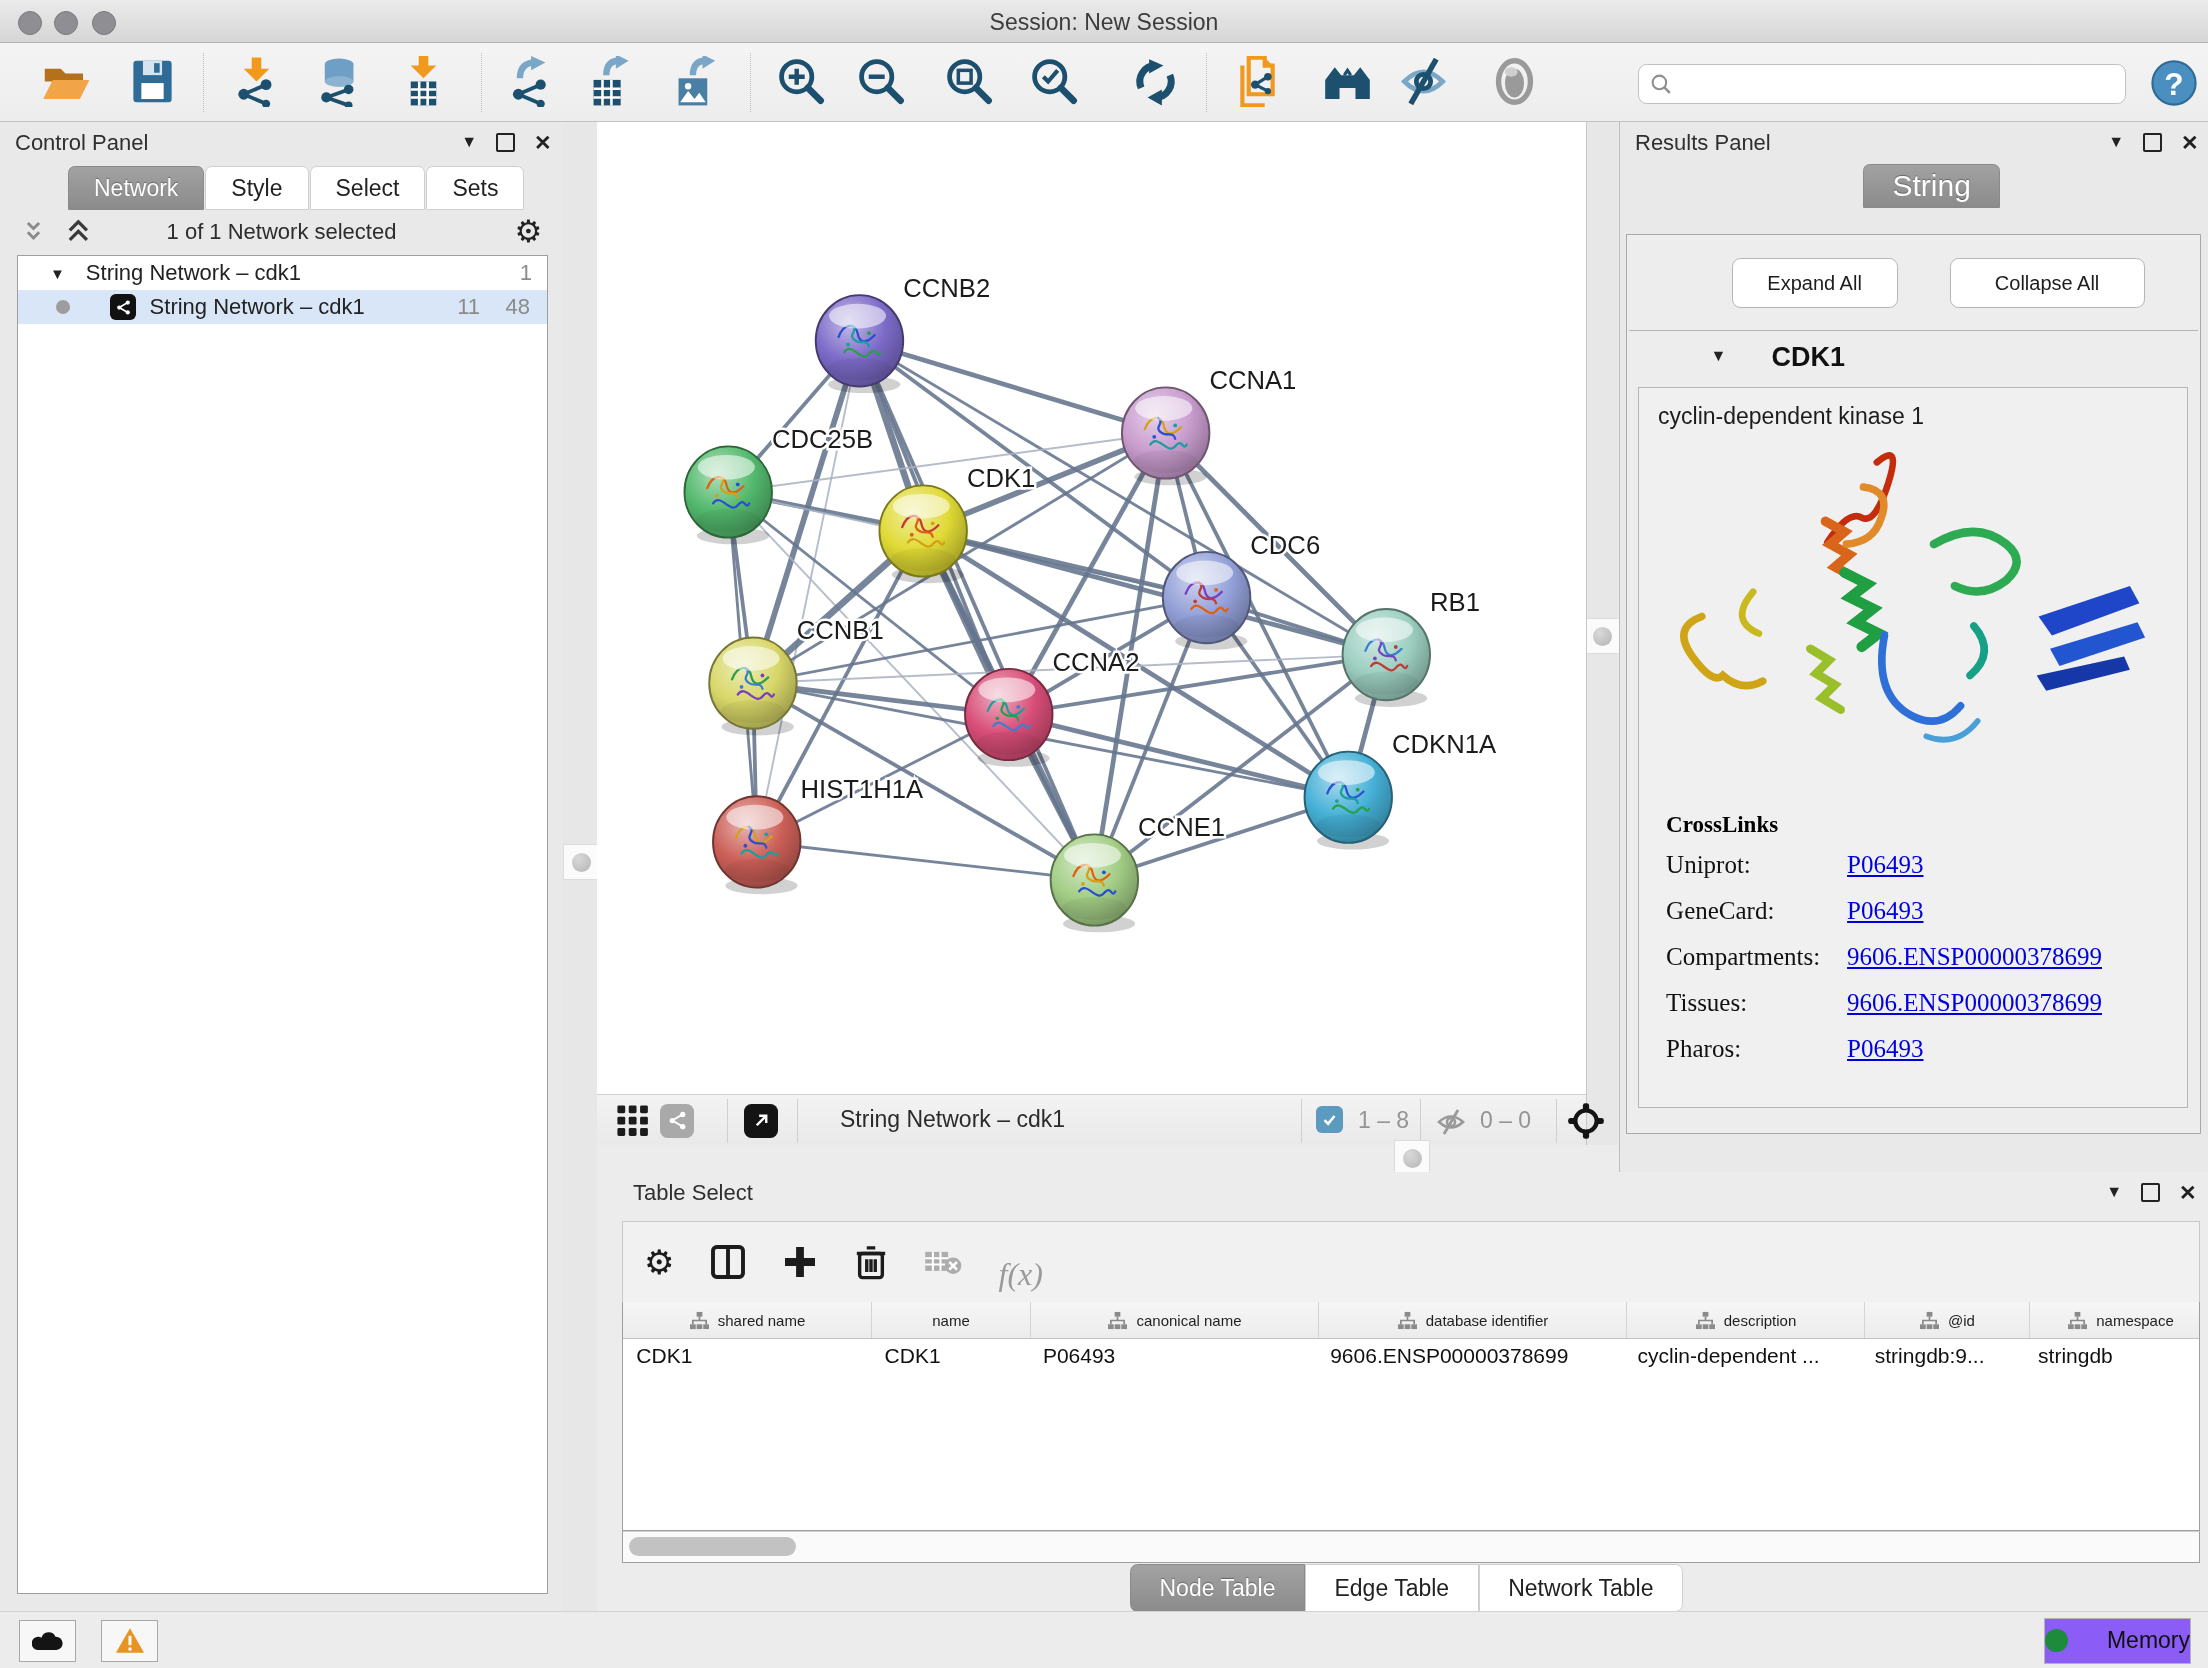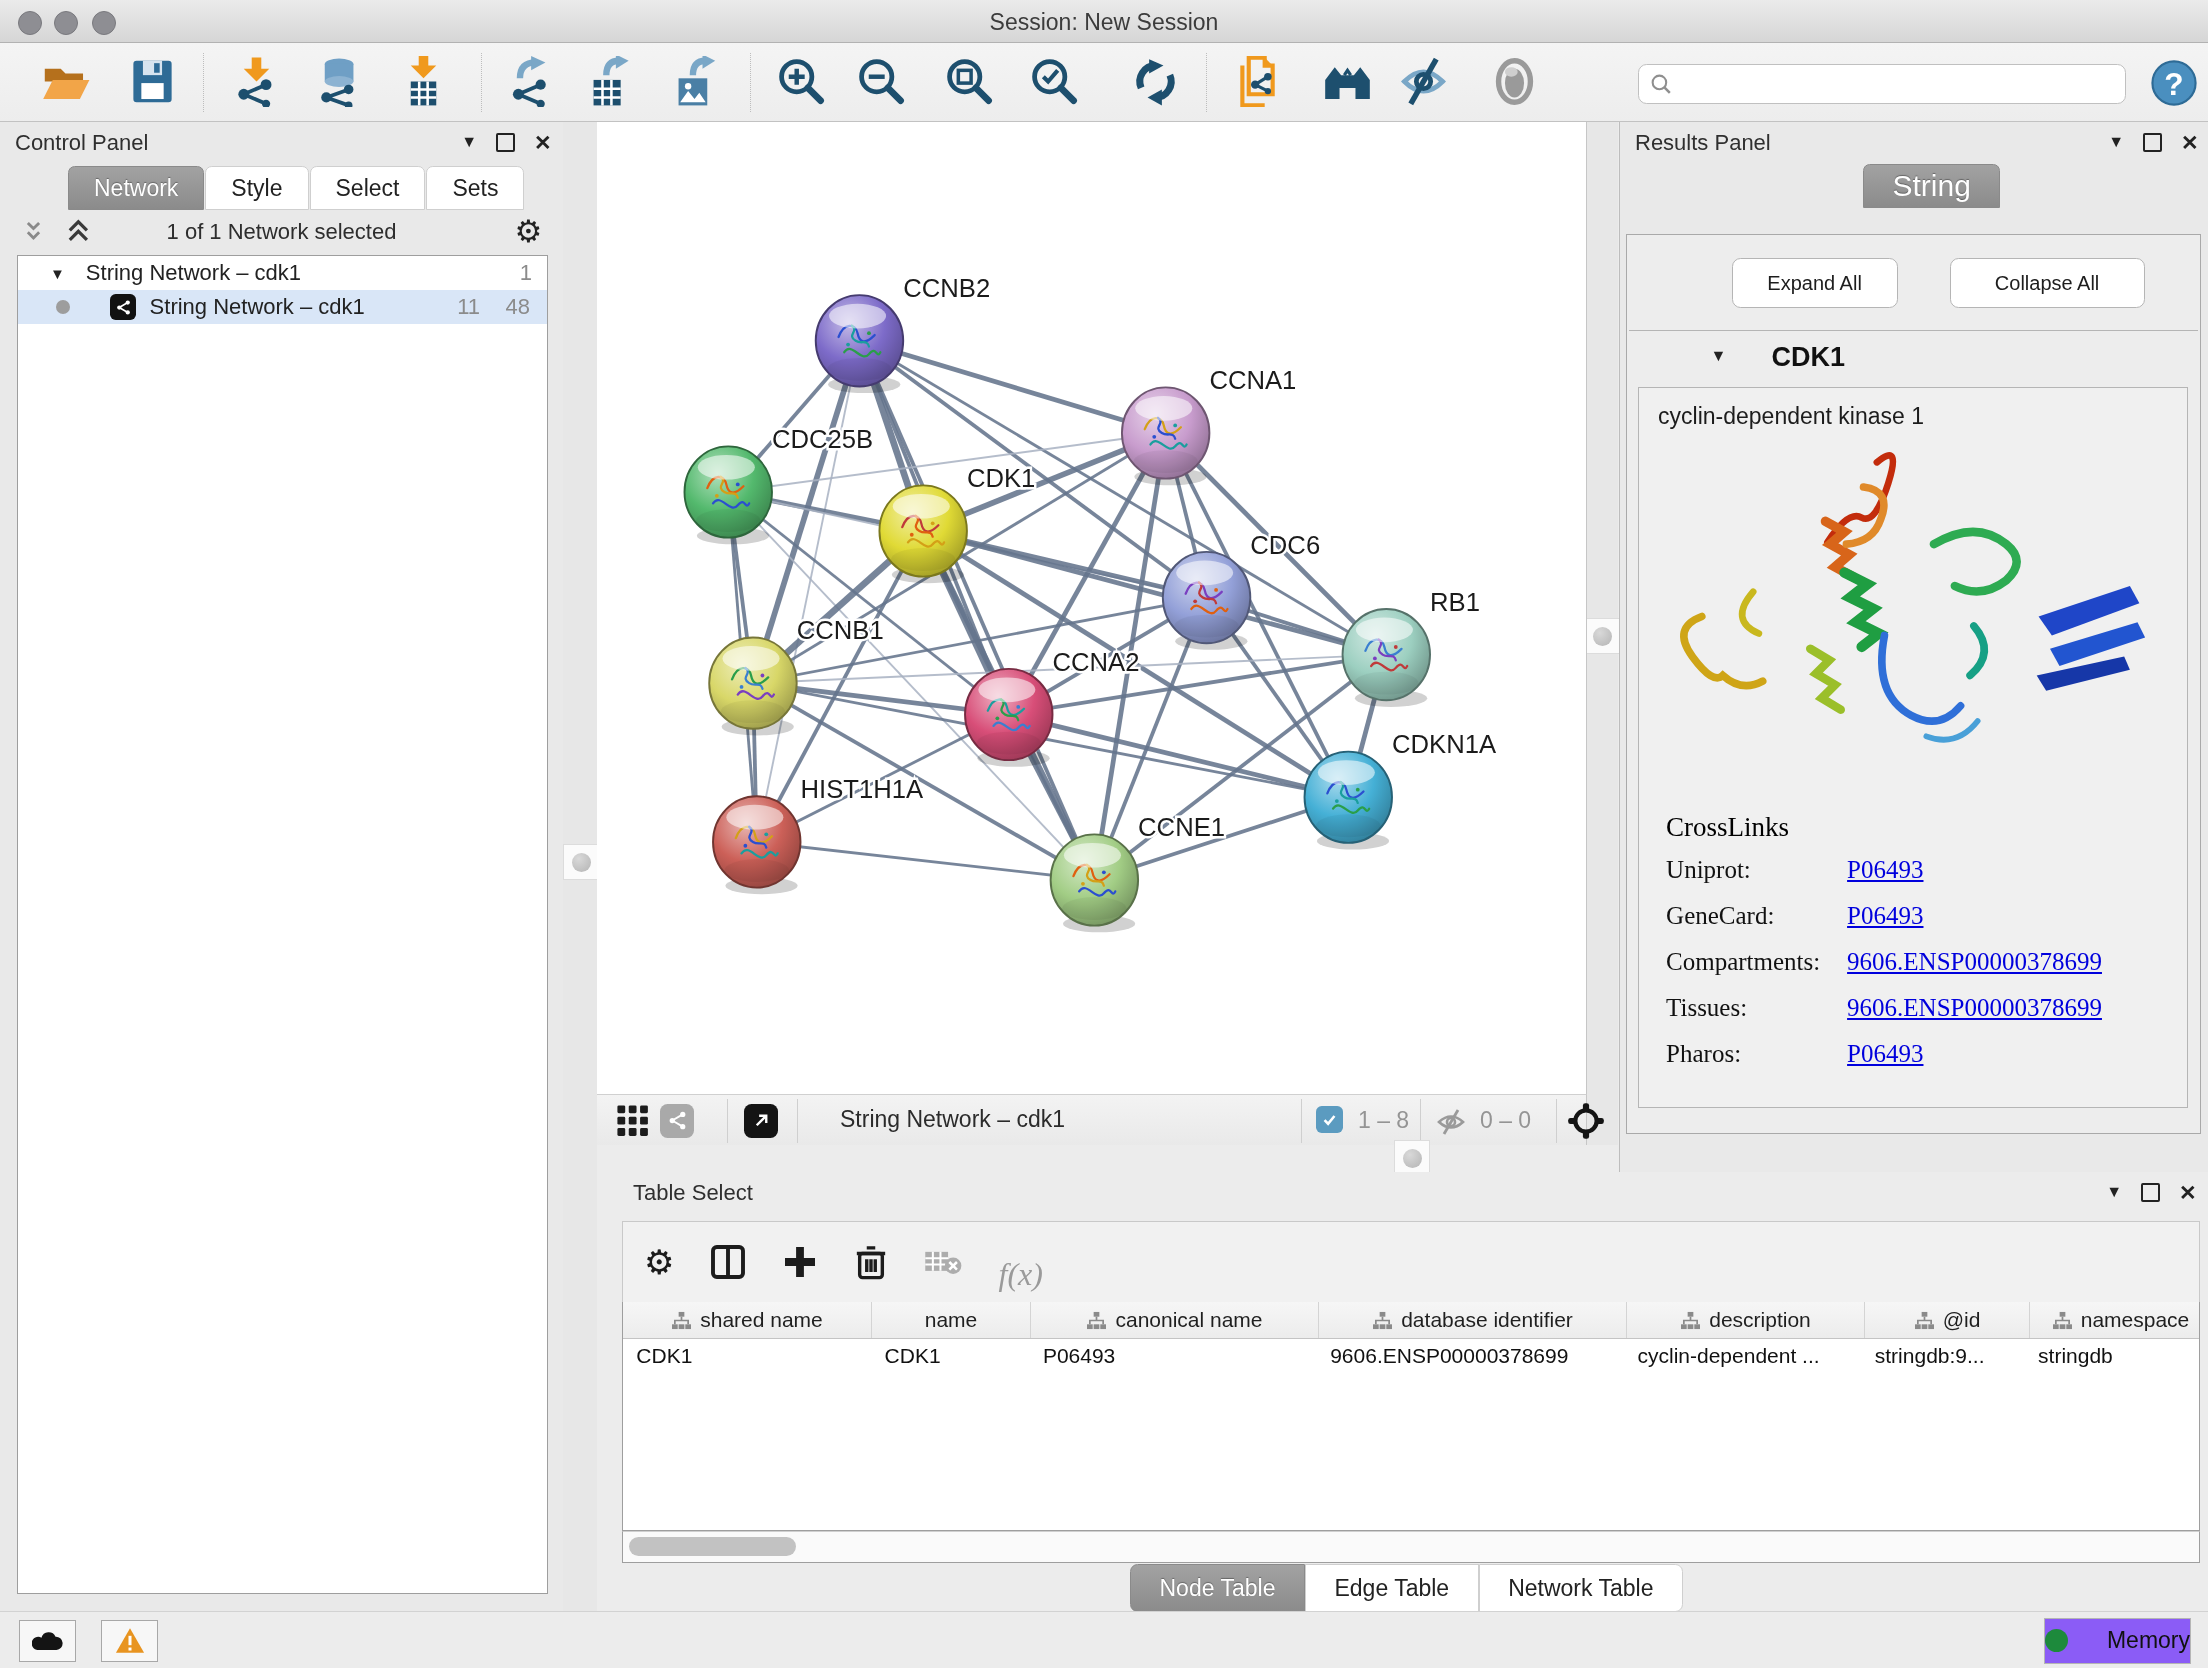--- a/index.html
+++ b/index.html
@@ -61,31 +61,31 @@
   .rp-tab{position:absolute;left:243px;top:42px;height:42px;line-height:42px;padding:0 28.5px;font-size:30px;border-radius:6.7px 6.7px 0 0;}
   .rp-box{position:absolute;left:5.7px;top:112px;width:573px;bottom:38px;background:#ededed;border:1px solid #a9a9a9;}
   .rp-expbar{position:absolute;left:1.9px;top:1.9px;right:1.9px;height:93px;border-bottom:1px solid #b5b5b5;}
   .rp-btn{position:absolute;top:21px;height:48px;line-height:48px;background:#fff;border:1px solid #b5b5b5;border-radius:8.6px;
     font-size:20px;padding:0 27px;color:#1d1d1d;text-align:center;}
   .rp-entryhead{position:absolute;left:1.9px;top:97px;right:1.9px;height:53px;}
   .rp-entryname{font-size:27px;font-weight:bold;color:#111;}
   .rp-inner{position:absolute;left:11.4px;top:152px;right:11.4px;bottom:25px;background:#f0f0f0;border:1px solid #b5b5b5;overflow:hidden;}
   .rp-desc{font-size:23px;color:#1c1c1c;padding:15px 0 0 19px;}
   .crosslinks{font-family:"Liberation Serif",serif;padding-left:27px;}
-  .cl-title{font-size:27px;font-weight:normal;color:#000;margin:7.6px 0 13.3px 0;}
+  .cl-title{font-size:23px;font-weight:bold;color:#000;margin:7.6px 0 13.3px 0;}
   .cl-row{display:flex;margin-bottom:18px;}
   .cl-label{width:181px;font-size:25px;color:#111;}
   .cl-val{font-size:25px;color:#0000dd;text-decoration:underline;}
   
   .table-panel{position:absolute;left:597px;top:1172px;width:1611px;height:439px;background:#ececec;}
   .tp-toolbar{position:absolute;left:25px;top:49px;right:7.6px;height:80px;background:#f1f1f1;border:1px solid #c9c9c9;display:flex;align-items:center;gap:36px;padding-left:21px;}
   .tp-fx{font-family:"Liberation Serif",serif;font-style:italic;font-size:32px;color:#9a9a9a;margin-top:25px;}
   .tp-table{position:absolute;left:25px;top:130px;right:7.6px;height:228px;background:#fff;border:1px solid #9e9e9e;border-top:none;overflow:hidden;}
   .tp-hrow{display:flex;height:36px;background:linear-gradient(#f6f6f6,#ececec);border-bottom:1px solid #c4c4c4;}
-  .tp-hcell{display:flex;align-items:center;justify-content:center;gap:8px;font-size:21px;color:#1f1f1f;border-right:1px solid #d4d4d4;overflow:hidden;white-space:nowrap;flex:0 0 auto;}
+  .tp-hcell{display:flex;align-items:center;justify-content:center;gap:8px;font-size:15px;color:#1f1f1f;border-right:1px solid #d4d4d4;overflow:hidden;white-space:nowrap;flex:0 0 auto;}
   .tp-rrow{display:flex;height:34px;}
   .tp-cell{font-size:21px;color:#111;padding-left:13.3px;display:flex;align-items:center;overflow:hidden;white-space:nowrap;flex:0 0 auto;}
   .tp-scroll{position:absolute;left:25px;top:359px;right:7.6px;height:30px;background:#fafafa;border:1px solid #9e9e9e;border-top:1px solid #cfcfcf;}
   .tp-thumb{position:absolute;left:5.7px;top:4.8px;width:167px;height:19px;border-radius:9.5px;background:#c2c2c2;}
   .tp-tabs{position:absolute;left:533px;top:392px;display:flex;}
   .tp-tab{height:46px;line-height:46px;padding:0 28.5px;font-size:23px;}
   .tp-tab:first-child{border-radius:7.6px 0 0 7.6px;}
   .tp-tab:last-child{border-radius:0 7.6px 7.6px 0;}
   
   .statusbar{position:absolute;left:0;top:1611px;width:2208px;height:57px;background:#ececec;border-top:1.9px solid #d2d2d2;}

